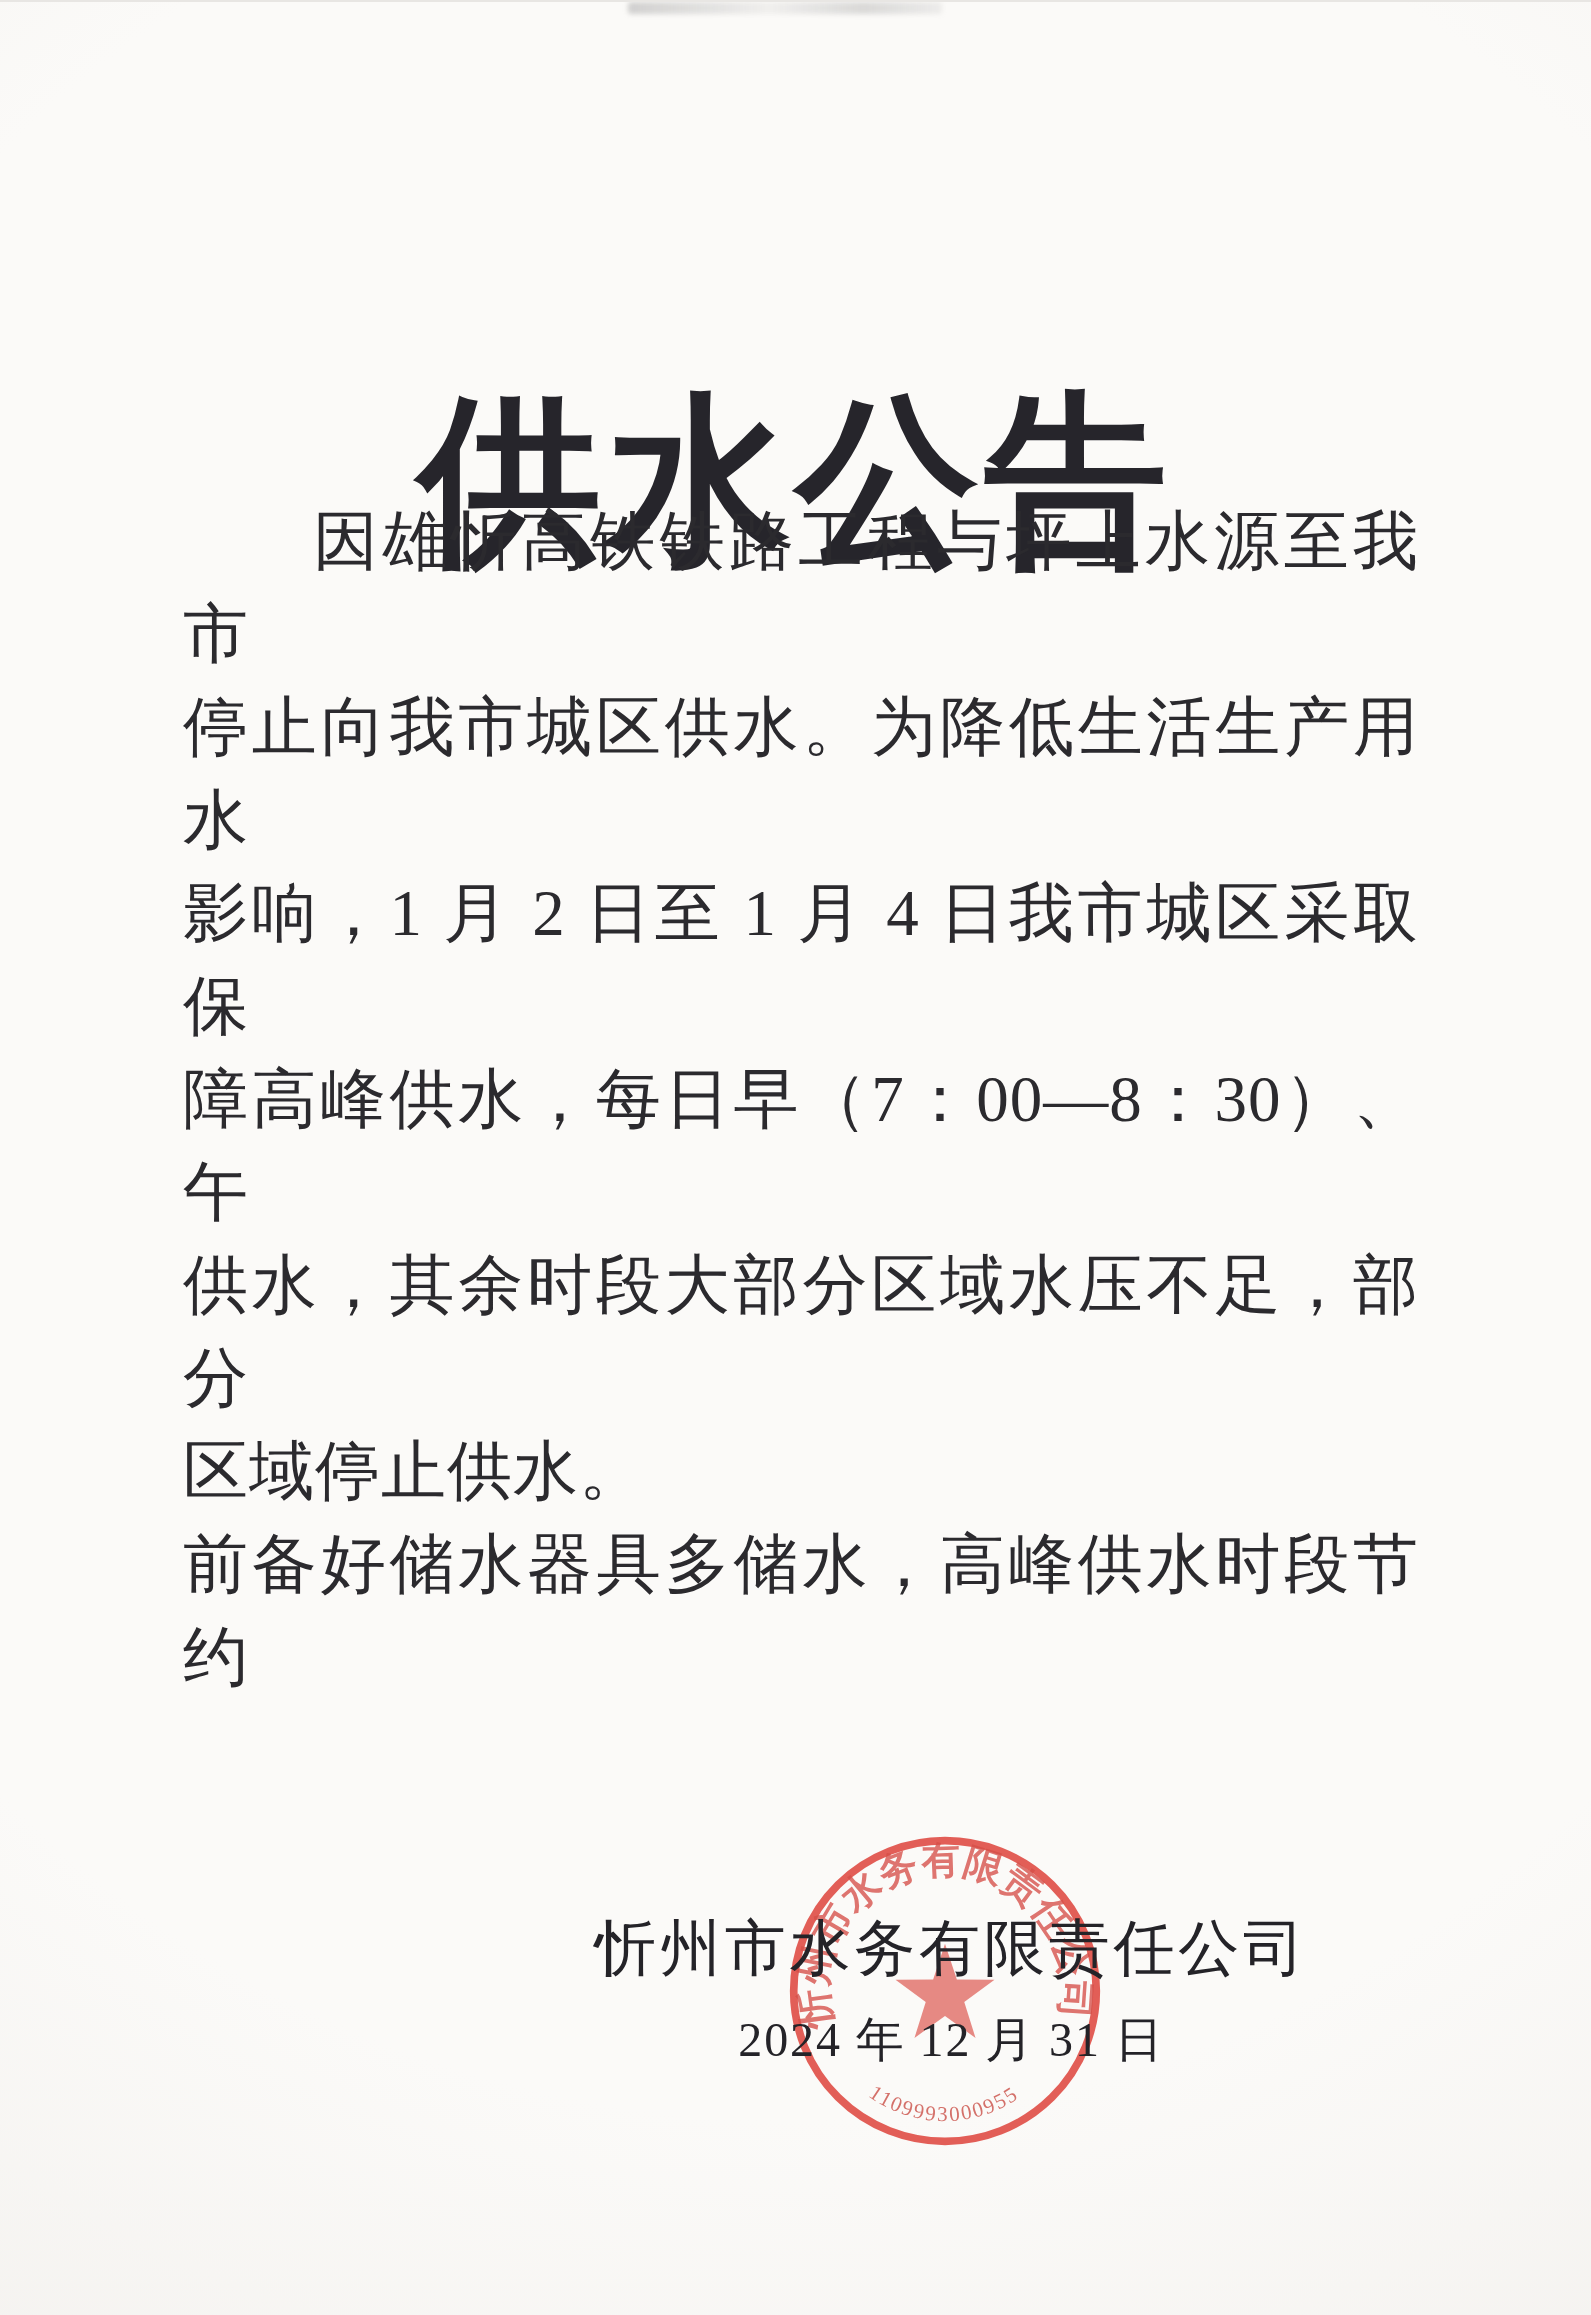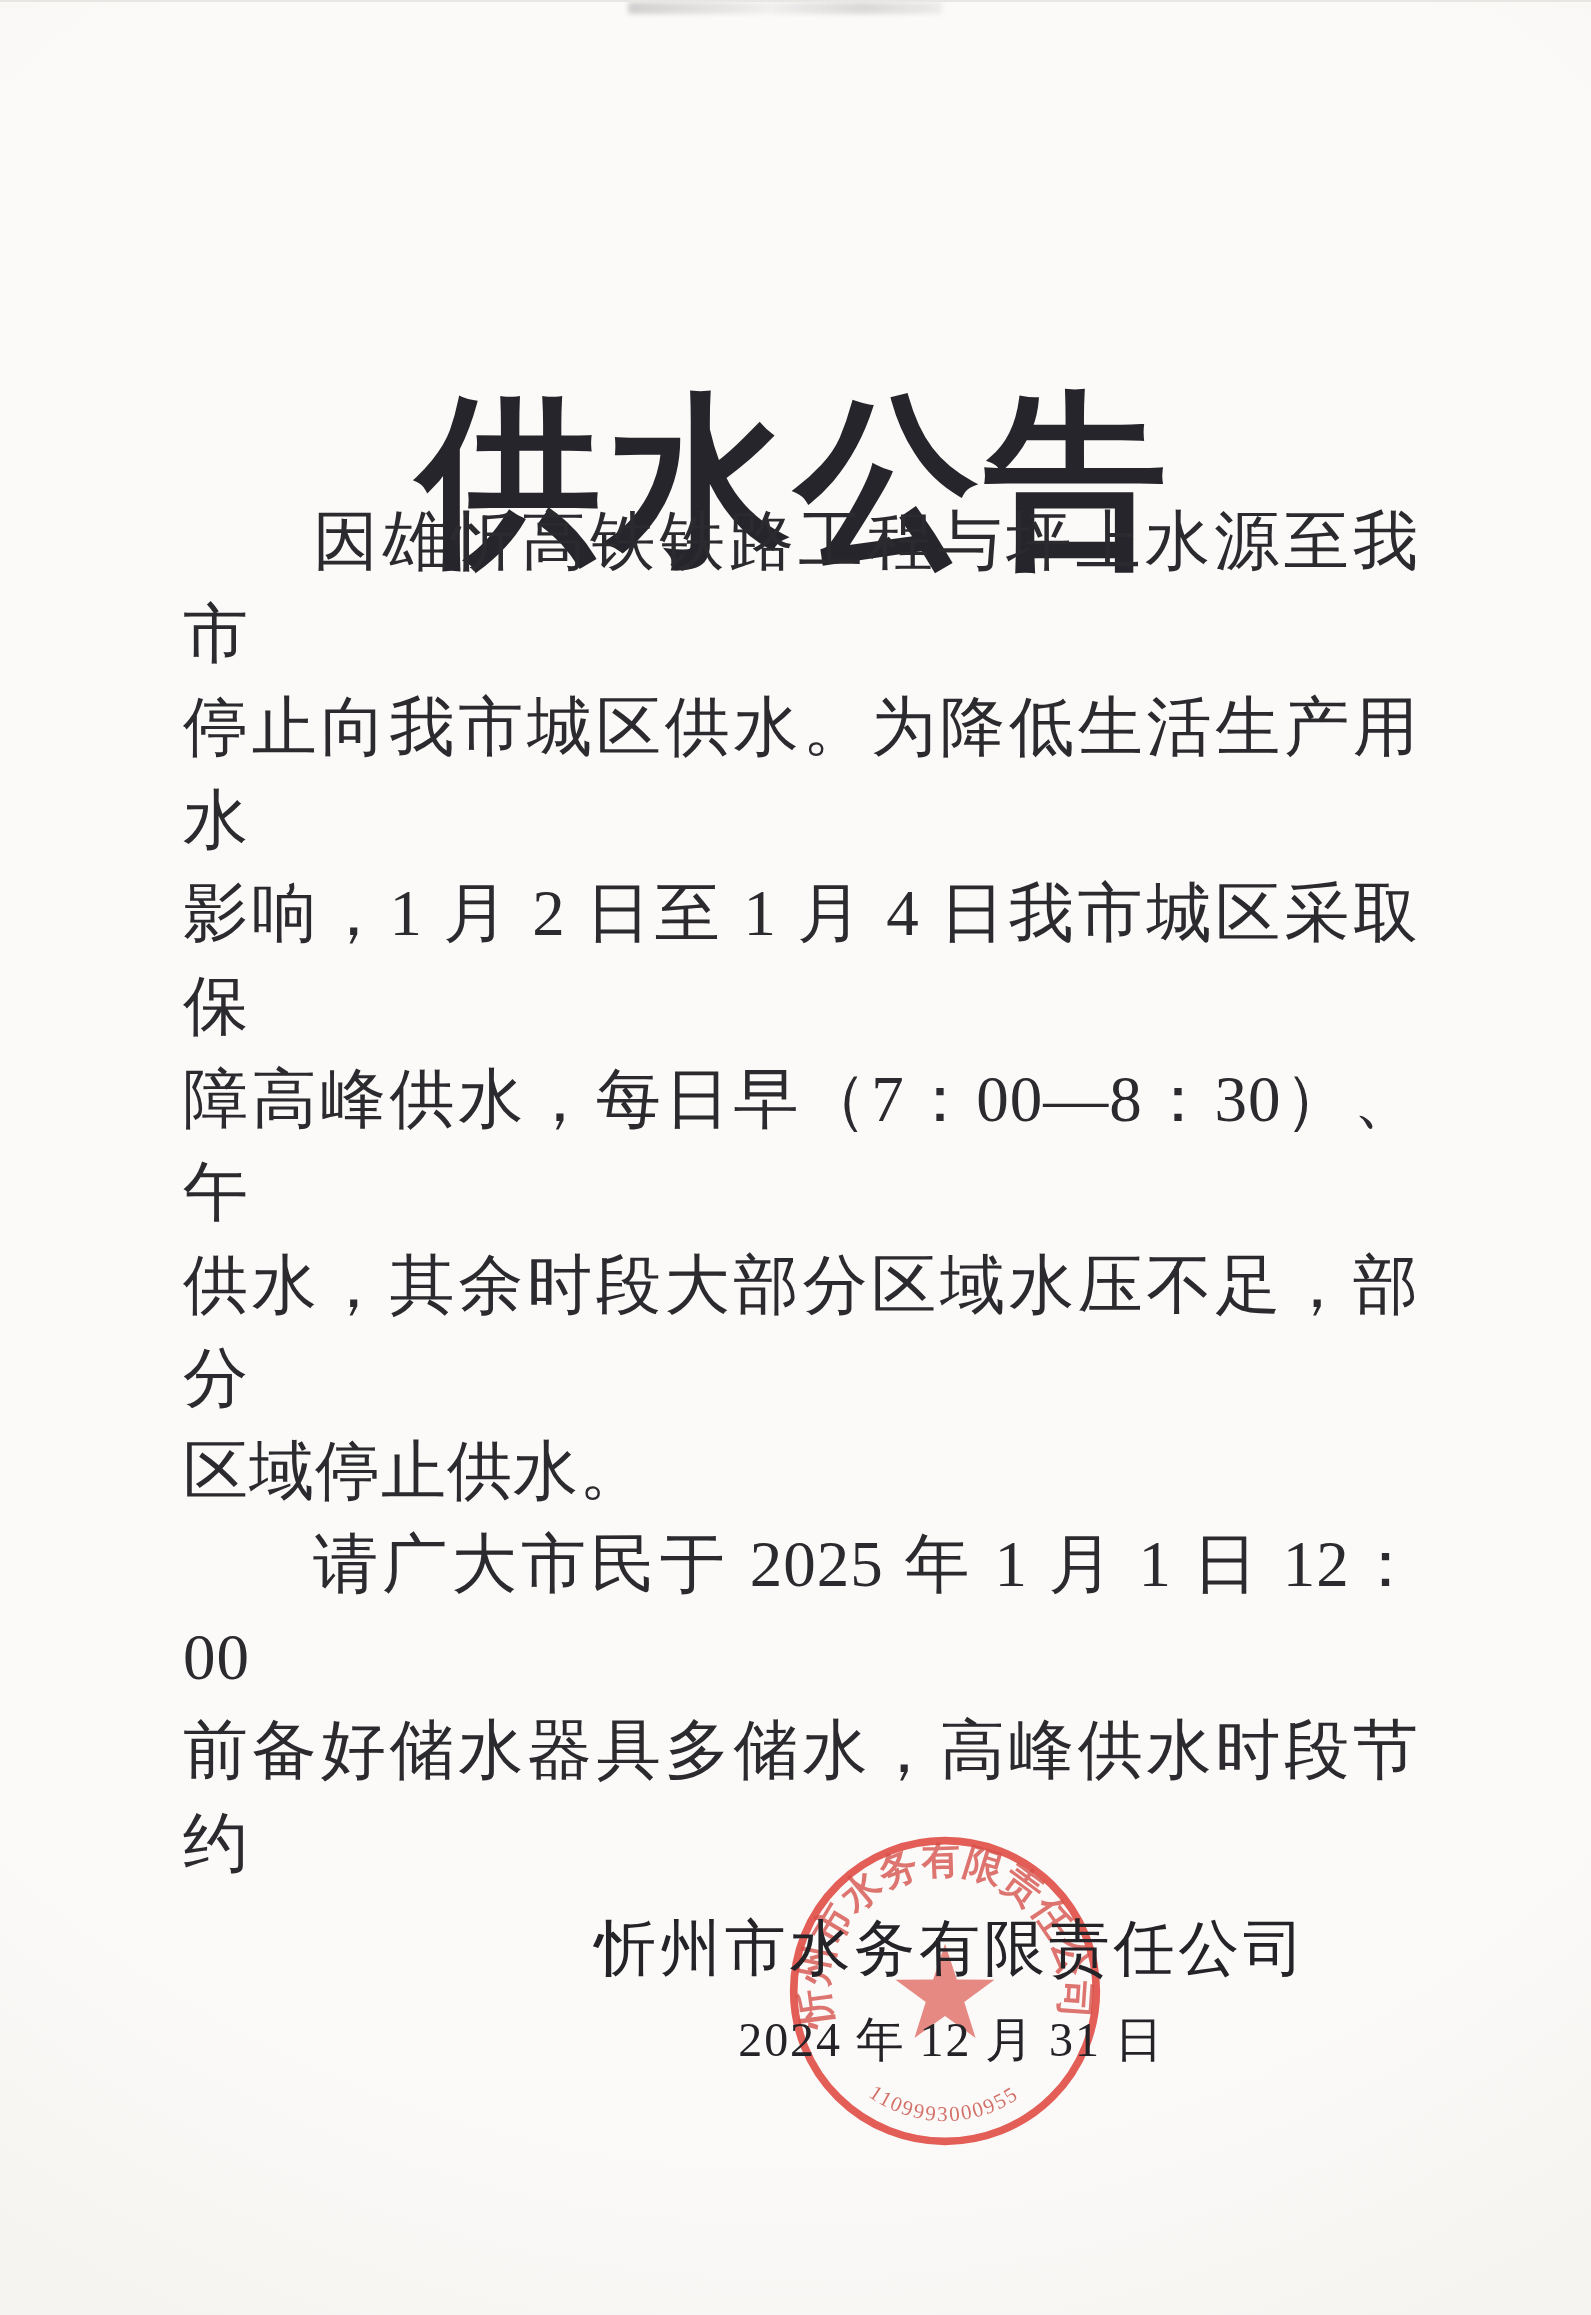--- a/index.html
+++ b/index.html
@@ -88,21 +88,20 @@
 
   <h1 class="title">供水公告</h1>
 
   <div class="body-text">
     <div class="line just indent">因雄忻高铁铁路工程与坪上水源至我市</div>
     <div class="line just">停止向我市城区供水。为降低生活生产用水</div>
     <div class="line just">影响，1 月 2 日至 1 月 4 日我市城区采取保</div>
     <div class="line just">障高峰供水，每日早（7：00—8：30）、午</div>
     <div class="line just">供水，其余时段大部分区域水压不足，部分</div>
     <div class="line">区域停止供水。</div>
-    <div class="line just indent">请广大市民于 2025 年 1 月 1 日 12：00</div>
     <div class="line just">前备好储水器具多储水，高峰供水时段节约</div>
 
   </div>
 
   <svg class="seal" viewBox="0 0 330 330" xmlns="http://www.w3.org/2000/svg">
     <defs>
       <path id="arcTop" d="M 48.4 200.7 A 122 122 0 1 1 281.6 200.7" fill="none"></path>
       <path id="arcBottom" d="M 81.9 271.4 A 135 135 0 0 0 248.1 271.4" fill="none"></path>
     </defs>
     <ellipse cx="165" cy="165" rx="157" ry="156" fill="none" stroke="#dd3b33" stroke-width="8" opacity="0.88"></ellipse>

